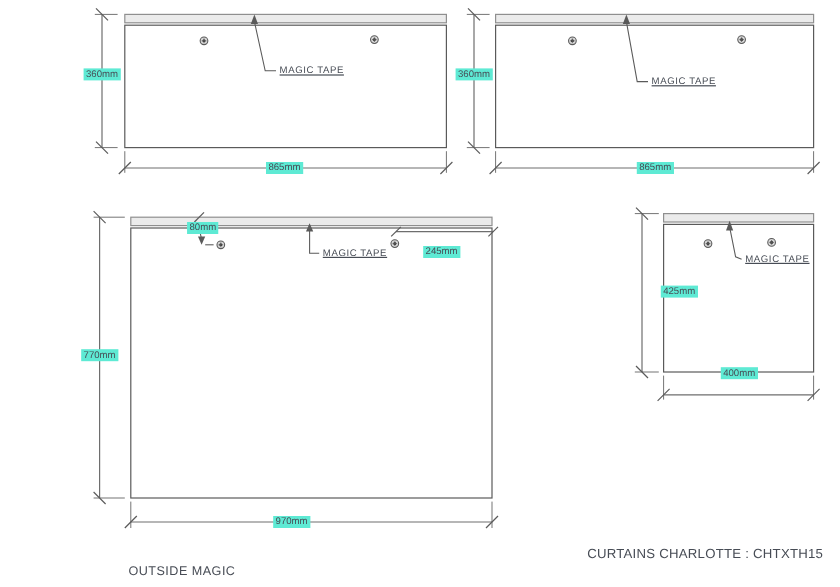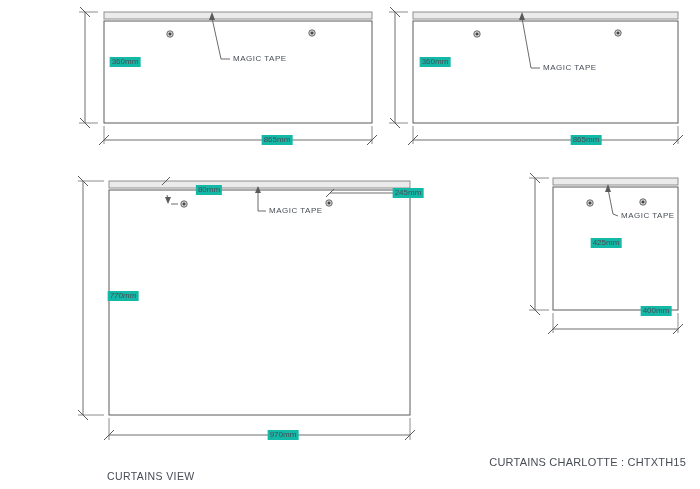--- a/index.html
+++ b/index.html
@@ -32,27 +32,27 @@
 
   .lbl {
     position: absolute;
     color: var(--text, #474c55);
     font-size: 8px;
     line-height: 1;
     white-space: nowrap;
   }
   .dim-lbl {
     transform: translate(-50%, -50%);
-    background: #14b8a6;
+    background: #5eead4;
     padding: 1px 2px;
-    margin-left: 40px;
   }
   .tape-lbl {
     transform: translateY(-50%);
     letter-spacing: 0.5px;
+    text-decoration: underline;
   }
   .view-lbl {
     font-size: 10.5px;
     letter-spacing: 0.4px;
     color: var(--text, #3d434d);
   }
   .ref-lbl {
     font-size: 11px;
     letter-spacing: 0.2px;
     color: var(--text, #3d434d);
@@ -226,26 +226,26 @@
   </svg>
 
   <div class="lbl dim-lbl" style="left:85px; top:62px;">360mm</div>
   <div class="lbl dim-lbl" style="left:237px; top:140px;">865mm</div>
   <div class="lbl tape-lbl" style="left:233px; top:59px;">MAGIC TAPE</div>
 
   <div class="lbl dim-lbl" style="left:395px; top:62px;">360mm</div>
   <div class="lbl dim-lbl" style="left:546px; top:140px;">865mm</div>
   <div class="lbl tape-lbl" style="left:543px; top:68px;">MAGIC TAPE</div>
 
-  <div class="lbl dim-lbl" style="left:83px; top:296px;font-style:italic;">770mm</div>
+  <div class="lbl dim-lbl" style="left:83px; top:296px;">770mm</div>
   <div class="lbl dim-lbl" style="left:243px; top:435px;">970mm</div>
   <div class="lbl tape-lbl" style="left:269px; top:211px;">MAGIC TAPE</div>
   <div class="lbl dim-lbl" style="left:169px; top:190px;text-align:right;">80mm</div>
-  <div class="lbl dim-lbl" style="left:368px; top:193px;">245mm</div>
+  <div class="lbl dim-lbl" style="left:368px; top:210px;">245mm</div>
 
   <div class="lbl dim-lbl" style="left:566px; top:243px;">425mm</div>
   <div class="lbl dim-lbl" style="left:616px; top:311px;">400mm</div>
   <div class="lbl tape-lbl" style="left:621px; top:216px;">MAGIC TAPE</div>
 
-  <div class="lbl view-lbl" style="left:107px; top:471px;">CURTAINS VIEW</div>
+  <div class="lbl view-lbl" style="left:107px; top:471px;">OUTSIDE MAGIC</div>
   <div class="lbl ref-lbl" style="top:457px;">CURTAINS CHARLOTTE : CHTXTH15</div>
 
 </div>
 
 </body></html>

